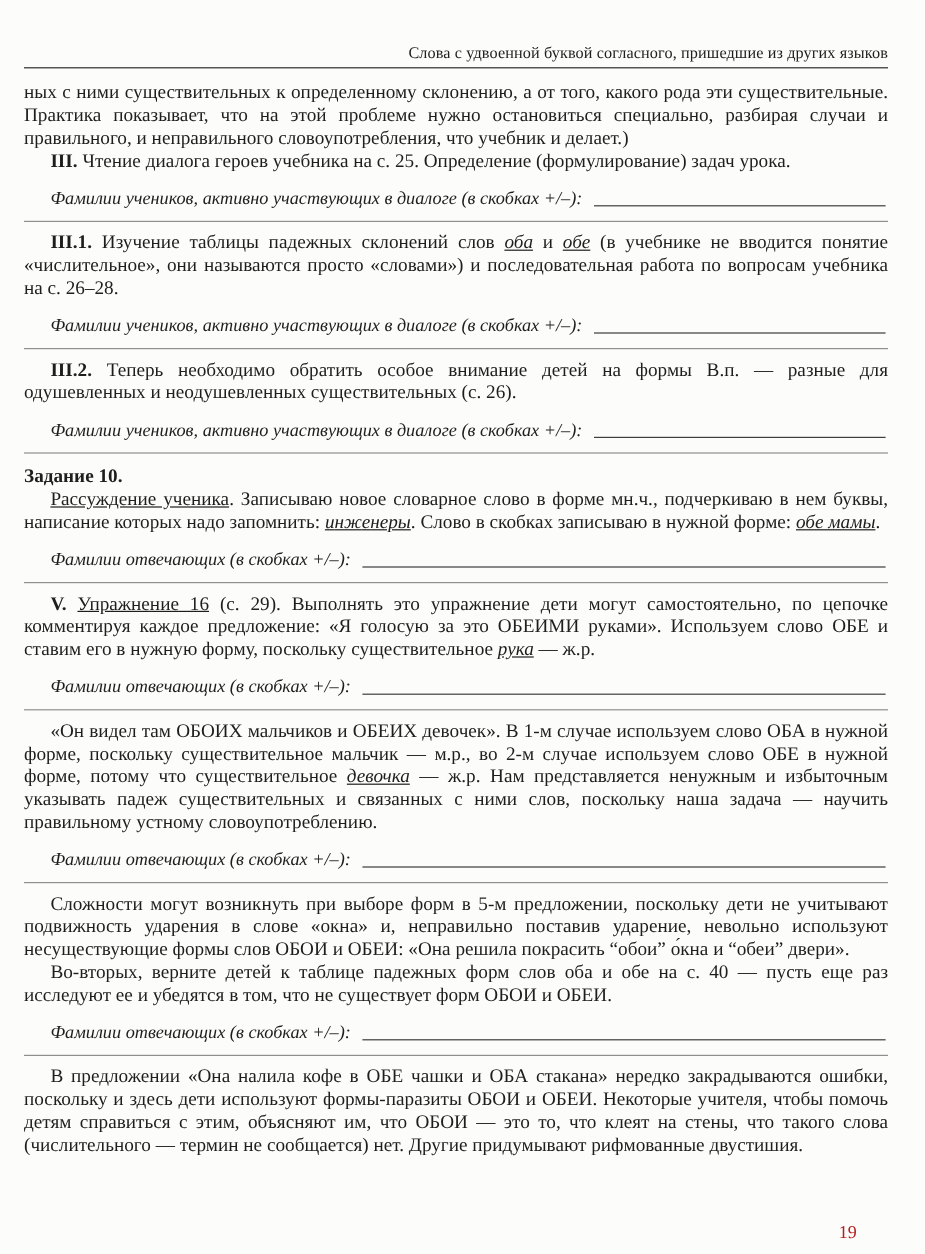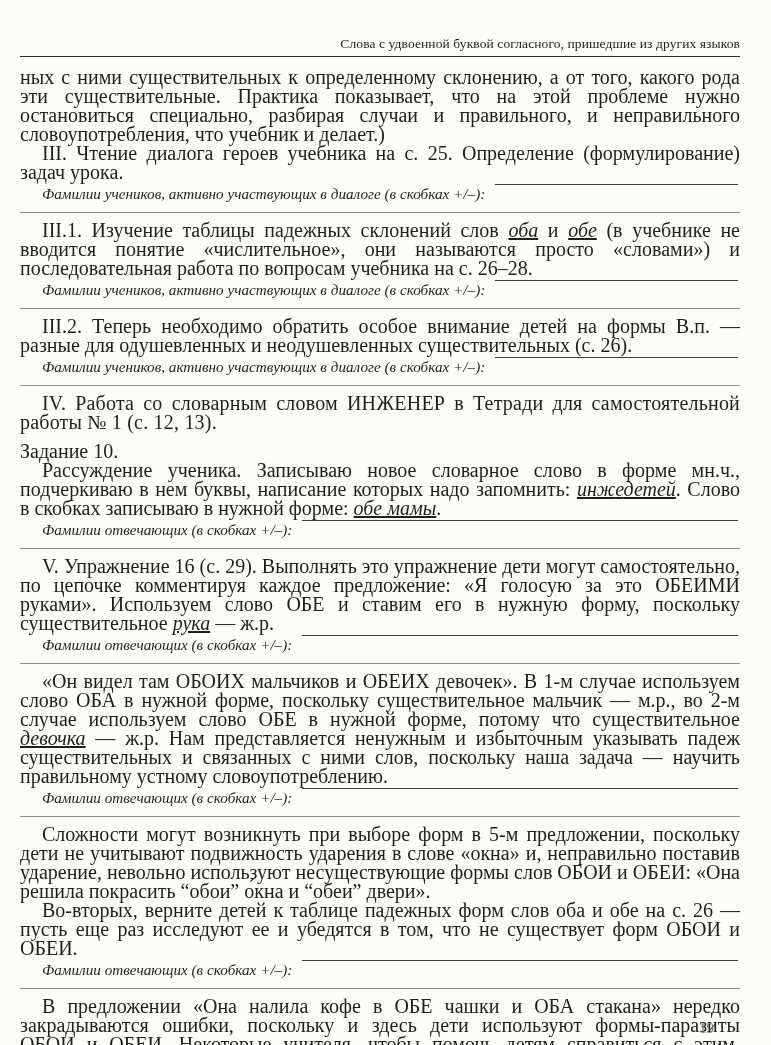--- a/index.html
+++ b/index.html
@@ -9,40 +9,40 @@
     margin:0 auto;
     background:#fcfcfb;
     box-sizing:border-box;
     padding:36px 31px 0 20px;
     overflow:hidden;
     font-family:"Liberation Serif","DejaVu Serif",serif;
     color:#1e1e1e;
   }
   .running-head{text-align:right;font-size:13.5px;line-height:16px;letter-spacing:.1px;}
   .head-rule{height:0;border-bottom:1.6px solid #2b2b2b;margin-top:4px;}
-  p{margin:0;font-size:20px;line-height:19px;text-align:justify;}
+  p{margin:0;font-size:16px;line-height:19px;text-align:justify;}
   .ind{text-indent:22px;}
   .first{margin-top:11px;}
   .sec{margin-top:8px;}
   .gap-lg{margin-top:10px;}
-  .b{font-weight:normal;}
+  .b{font-weight:bold;}
   .i{font-style:italic;text-decoration:underline;}
-  .u{}
+  .u{text-decoration:underline;}
   .iu{font-style:italic;text-decoration:underline;}
   .caps{letter-spacing:.2px;}
   .names{
-    display:flex;
-    padding-left:22px;margin-top:2px;
+    display:flex;align-items:flex-end;
+    padding-left:22px;margin-top:12px;
     font-size:15.2px;line-height:19px;
     font-style:italic;
   }
   .names .lbl{white-space:nowrap;}
   .names .fill{flex:1 1 auto;border-bottom:1.2px solid #3d3d3d;margin:0 2px 3px 10px;height:0;}
   .blank-rule{height:0;border-bottom:1.1px solid #8f8f8d;margin-top:9px;}
-  .page-num{position:absolute;right:57px;bottom:8px;font-size:15px;color:#737373;}
+  .page-num{position:absolute;right:57px;bottom:8px;font-size:15px;color:#b91c1c;}
 </style>
 </head>
 <body>
 
 <div class="page">
 
   <div class="running-head">
     <span>Слова с удвоенной буквой согласного, пришедшие из других языков</span>
   </div>
   <div class="head-rule"></div>
@@ -66,24 +66,23 @@
   <div class="blank-rule"></div>
 
   <p class="ind sec"><span class="b">III.2.</span><span> Теперь необходимо обратить особое внимание детей на формы В.п. — разные для одушевленных и неодушевленных существительных (с. 26).</span></p>
 
   <div class="names">
       <span class="lbl">Фамилии учеников, активно участвующих в диалоге (в скобках +/–):</span>
       <span class="fill"></span>
     </div>
   <div class="blank-rule"></div>
 
-  <p class="ind sec caps"><span class="b">IV.</span><span> Работа со словарным словом ИНЖЕНЕР в Тетради для самостоятельной работы № 1 (с. 12, 13).</span></p>
 
   <p class="gap-lg b">Задание 10.</p>
-  <p class="ind"><span class="u">Рассуждение ученика</span><span>. Записываю новое словарное слово в форме мн.ч., подчеркиваю в нем буквы, написание которых надо запомнить: </span><span class="iu">и</span><span class="i">нж</span><span class="iu">е</span><span class="i">детей</span><span>. Слово в скобках записываю в нужной форме: </span><span class="i">обе мамы</span><span>.</span></p>
+  <p class="ind"><span class="u">Рассуждение ученика</span><span>. Записываю новое словарное слово в форме мн.ч., подчеркиваю в нем буквы, написание которых надо запомнить: </span><span class="iu">и</span><span class="i">нж</span><span class="iu">е</span><span class="i">неры</span><span>. Слово в скобках записываю в нужной форме: </span><span class="i">обе мамы</span><span>.</span></p>
 
   <div class="names">
       <span class="lbl">Фамилии отвечающих (в скобках +/–):</span>
       <span class="fill"></span>
     </div>
   <div class="blank-rule"></div>
 
   <p class="ind sec"><span class="b">V.</span><span> </span><span class="u">Упражнение 16</span><span> (с. 29). Выполнять это упражнение дети могут самостоятельно, по цепочке комментируя каждое предложение: «Я голосую за это ОБЕИМИ руками». Используем слово ОБЕ и ставим его в нужную форму, поскольку существительное </span><span class="i">рука</span><span> — ж.р.</span></p>
 
   <div class="names">
@@ -94,21 +93,21 @@
 
   <p class="ind sec"><span>«Он видел там ОБОИХ мальчиков и ОБЕИХ девочек». В 1-м случае используем слово ОБА в нужной форме, поскольку существительное мальчик — м.р., во 2-м случае используем слово ОБЕ в нужной форме, потому что существительное </span><span class="i">девочка</span><span> — ж.р. Нам представляется ненужным и избыточным указывать падеж существительных и связанных с ними слов, поскольку наша задача — научить правильному устному словоупотреблению.</span></p>
 
   <div class="names">
       <span class="lbl">Фамилии отвечающих (в скобках +/–):</span>
       <span class="fill"></span>
     </div>
   <div class="blank-rule"></div>
 
   <p class="ind sec">Сложности могут возникнуть при выборе форм в 5-м предложении, поскольку дети не учитывают подвижность ударения в слове «окна» и, неправильно поставив ударение, невольно используют несуществующие формы слов ОБОИ и ОБЕИ: «Она решила покрасить “обои” о́кна и “обеи” двери».</p>
-  <p class="ind">Во-вторых, верните детей к таблице падежных форм слов оба и обе на с. 26 — пусть еще раз исследуют ее и убедятся в том, что не существует форм ОБОИ и ОБЕИ.</p>
+  <p class="ind">Во-вторых, верните детей к таблице падежных форм слов оба и обе на с. 40 — пусть еще раз исследуют ее и убедятся в том, что не существует форм ОБОИ и ОБЕИ.</p>
 
   <div class="names">
       <span class="lbl">Фамилии отвечающих (в скобках +/–):</span>
       <span class="fill"></span>
     </div>
   <div class="blank-rule"></div>
 
   <p class="ind sec">В предложении «Она налила кофе в ОБЕ чашки и ОБА стакана» нередко закрадываются ошибки, поскольку и здесь дети используют формы-паразиты ОБОИ и ОБЕИ. Некоторые учителя, чтобы помочь детям справиться с этим, объясняют им, что ОБОИ — это то, что клеят на стены, что такого слова (числительного — термин не сообщается) нет. Другие придумывают рифмованные двустишия.</p>
 
   <div class="page-num">19</div>

